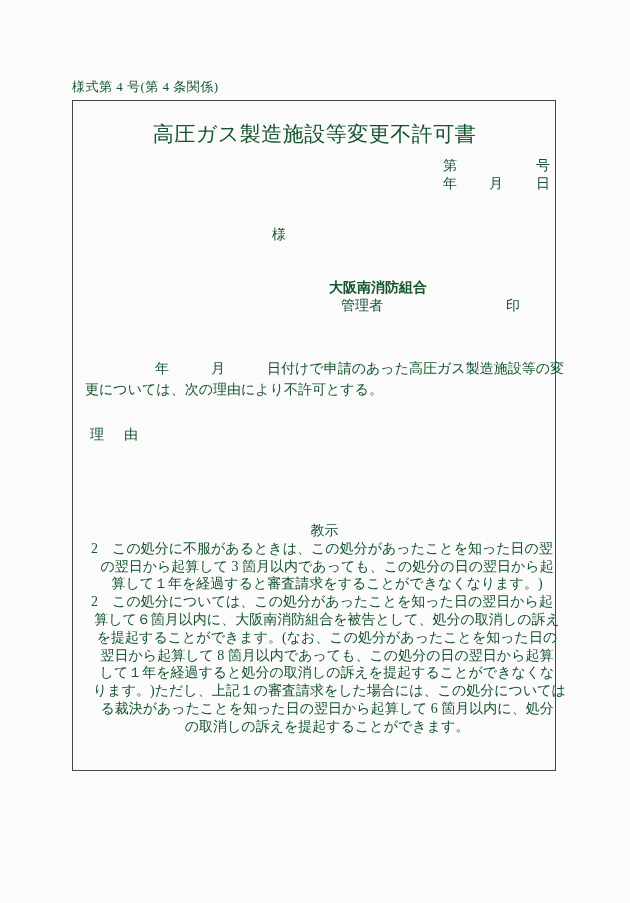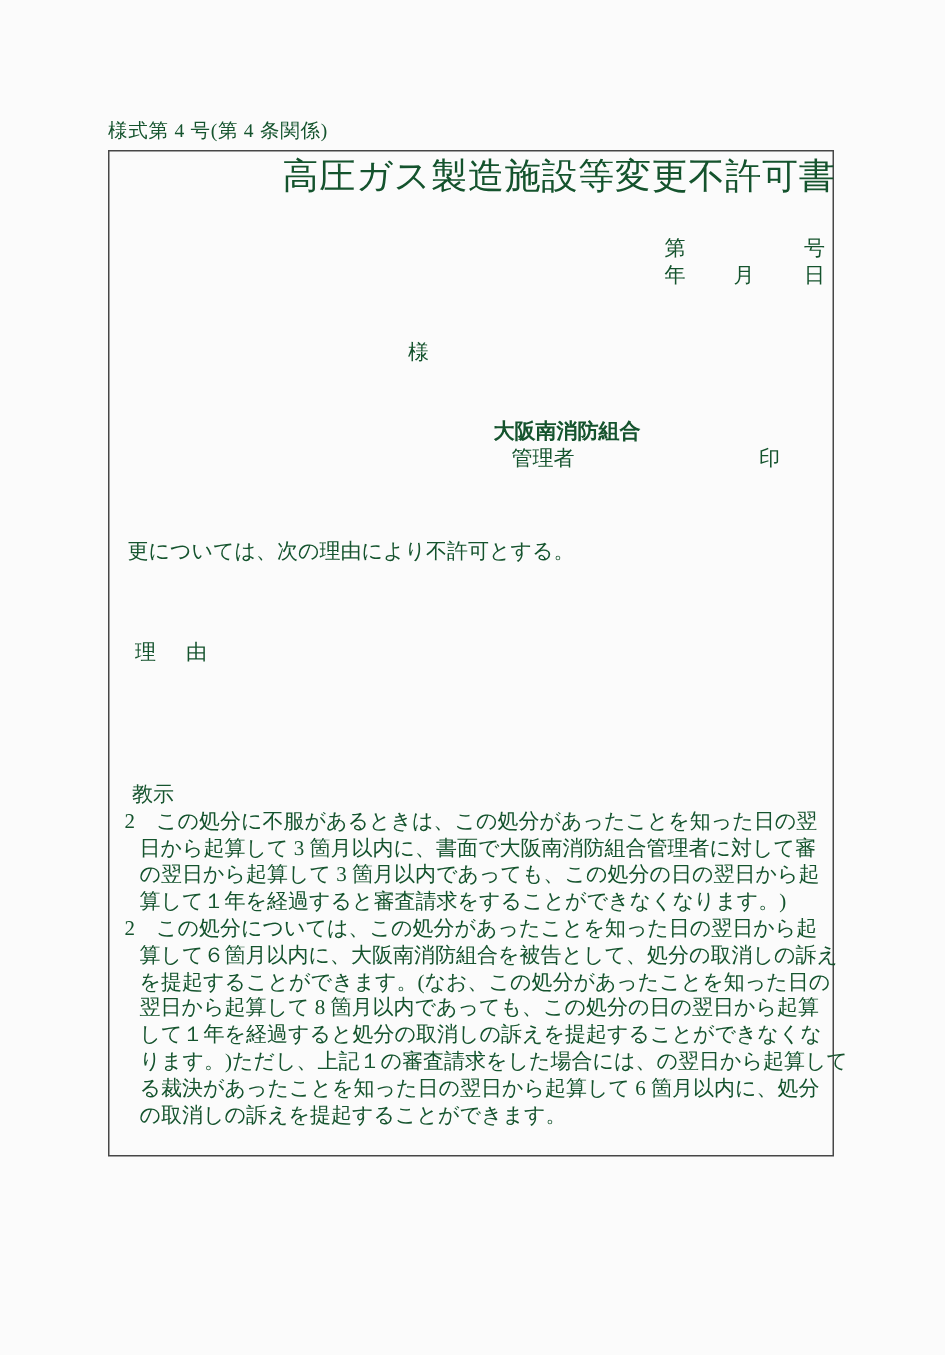--- a/index.html
+++ b/index.html
@@ -26,24 +26,24 @@
   }
   .doc-box {
     position: absolute;
     left: 72px; top: 100px;
     width: 482px; height: 669px;
     border: 1.5px solid #474747;
     background: transparent;
   }
   .doc-title {
     position: absolute;
-    left: 72px; top: 101px;
+    left: 72px; top: 120px;
     width: 485px;
-    text-align: right;
-    font-size: 24px;
+    text-align: center;
+    font-size: 21px;
     letter-spacing: 0.5px;
   }
   .no-prefix  { left: 443px; top: 157px; }
   .no-suffix  { left: 536px; top: 157px; }
   .date-year  { left: 443px; top: 175px; }
   .date-month { left: 489px; top: 175px; }
   .date-day   { left: 536px; top: 175px; }
   .addressee  { left: 272px; top: 226px; }
   .issuer-org { left: 329px; top: 279px; font-weight: bold; }
   .issuer-role{ left: 329px; top: 297px; margin-left: 12px; }
@@ -62,21 +62,21 @@
   }
   .kyoji {
     position: absolute;
     left: 93px; top: 522px;
     width: 468px;
     line-height: 17.8px;
   }
   .k-heading { text-indent: -5px; }
   .k-item > div:first-child { text-indent: -10px; }
   .line { white-space: pre; }
-  .k-heading, .k-item { white-space: normal; }
+  .k-heading, .k-item { white-space: normal; text-align: center; }
 </style>
 </head>
 <body>
 
 <div class="page">
 
   <div class="form-label">様式第 4 号(第 4 条関係)</div>
 
   <div class="doc-box"></div>
 
@@ -89,38 +89,38 @@
   <span class="abs date-month">月</span>
   <span class="abs date-day">日</span>
 
   <span class="abs addressee">様</span>
 
   <span class="abs issuer-org">大阪南消防組合</span>
   <span class="abs issuer-role">管理者</span>
   <span class="abs issuer-seal">印</span>
 
   <div class="body-par">
+      <div class="line">　　　　　年　　　月　　　日付けで申請のあった高圧ガス製造施設等の変</div>
       <div class="line">更については、次の理由により不許可とする。</div>
     </div>
 
   <div class="reason">理　由</div>
 
   <div class="kyoji">
     <div class="k-heading">教示</div>
     <div class="k-item">
         <div class="line">2　この処分に不服があるときは、この処分があったことを知った日の翌</div>
-        <div class="line">日から起算して 3 箇月以内に、書面で大阪南消防組合管理者に対して審</div>
         <div class="line">の翌日から起算して 3 箇月以内であっても、この処分の日の翌日から起</div>
         <div class="line">算して１年を経過すると審査請求をすることができなくなります。)</div>
       </div>
     <div class="k-item">
         <div class="line">2　この処分については、この処分があったことを知った日の翌日から起</div>
         <div class="line">算して６箇月以内に、大阪南消防組合を被告として、処分の取消しの訴え</div>
         <div class="line">を提起することができます。(なお、この処分があったことを知った日の</div>
         <div class="line">翌日から起算して 8 箇月以内であっても、この処分の日の翌日から起算</div>
         <div class="line">して１年を経過すると処分の取消しの訴えを提起することができなくな</div>
-        <div class="line">ります。)ただし、上記１の審査請求をした場合には、の翌日から起算して</div>
+        <div class="line">ります。)ただし、上記１の審査請求をした場合には、この処分については</div>
         <div class="line">る裁決があったことを知った日の翌日から起算して 6 箇月以内に、処分</div>
         <div class="line">の取消しの訴えを提起することができます。</div>
       </div>
   </div>
 
 </div>
 
 </body></html>

